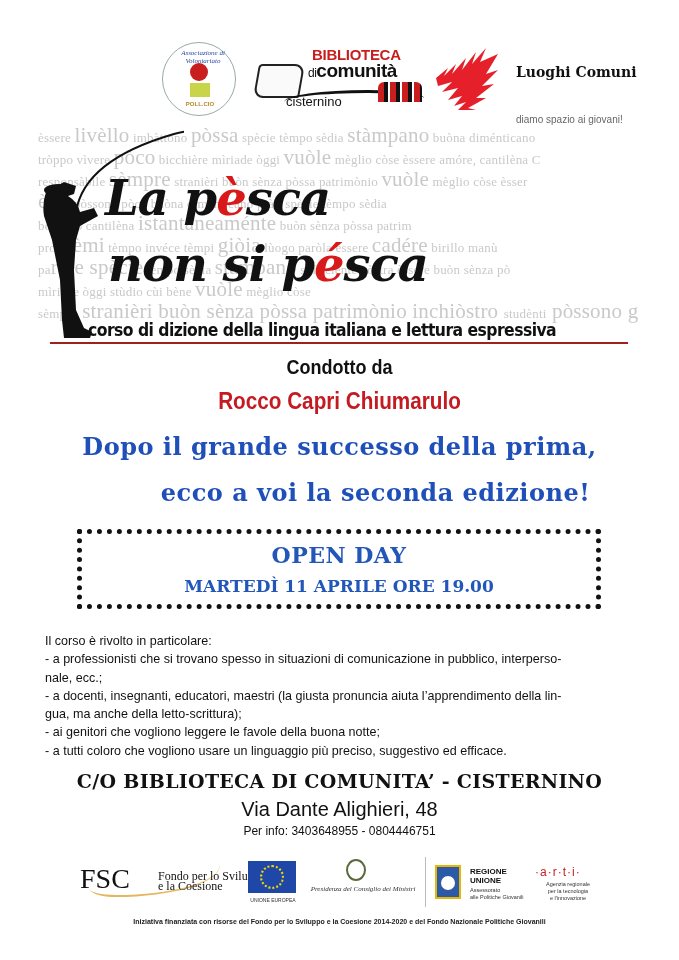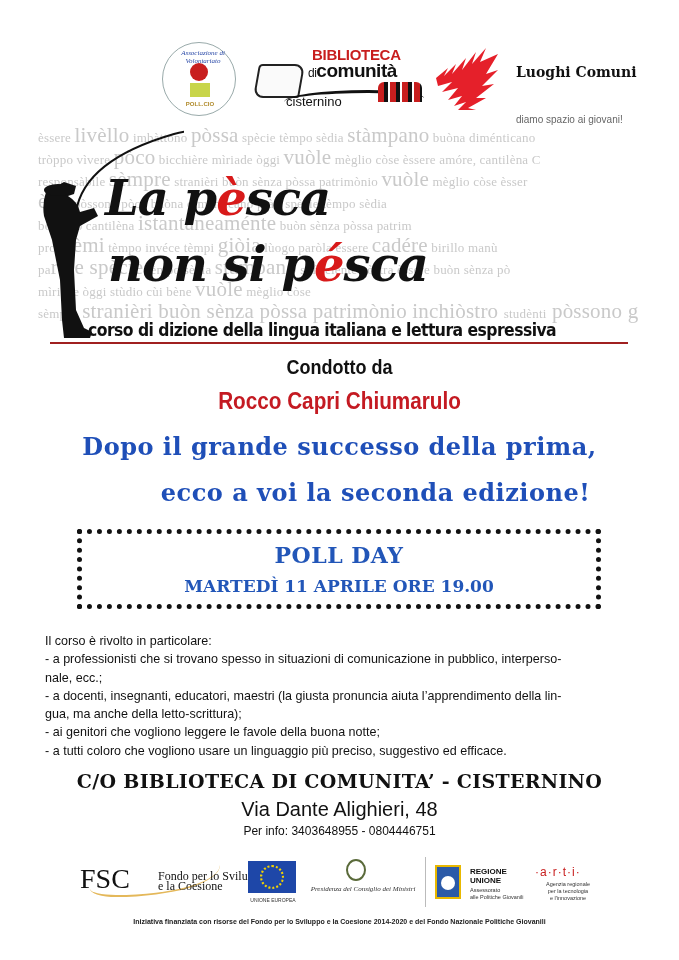--- a/index.html
+++ b/index.html
@@ -147,21 +147,21 @@
 <div class="subtitle">corso di dizione della lingua italiana e lettura espressiva</div>
 <div class="red-rule"></div>
 
 <div class="condotto">Condotto da</div>
 <div class="name">Rocco Capri Chiumarulo</div>
 
 <div class="script script1">Dopo il grande successo della prima,</div>
 <div class="script script2">ecco a voi la seconda edizione!</div>
 
 <div class="openday">
-  <div class="od-title">POLL DAY</div>
+  <div class="od-title">OPEN DAY</div>
   <div class="od-date">MARTEDÌ 11 APRILE ORE 19.00</div>
 </div>
 
 <div class="body-text">
   <div>Il corso è rivolto in particolare:</div>
   <div>- a professionisti che si trovano spesso in situazioni di comunicazione in pubblico, interperso-</div>
   <div>nale, ecc.;</div>
   <div>- a docenti, insegnanti, educatori, maestri (la giusta pronuncia aiuta l’apprendimento della lin-</div>
   <div>gua, ma anche della letto-scrittura);</div>
   <div>- ai genitori che vogliono leggere le favole della buona notte;</div>

